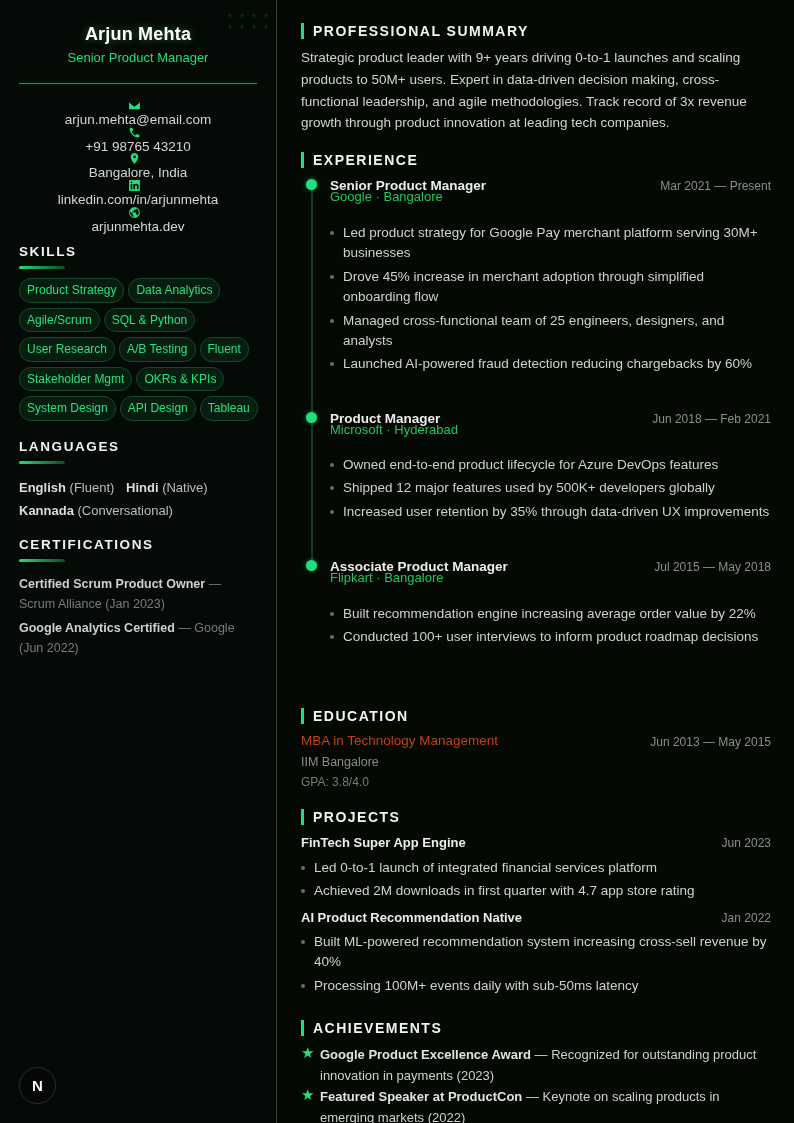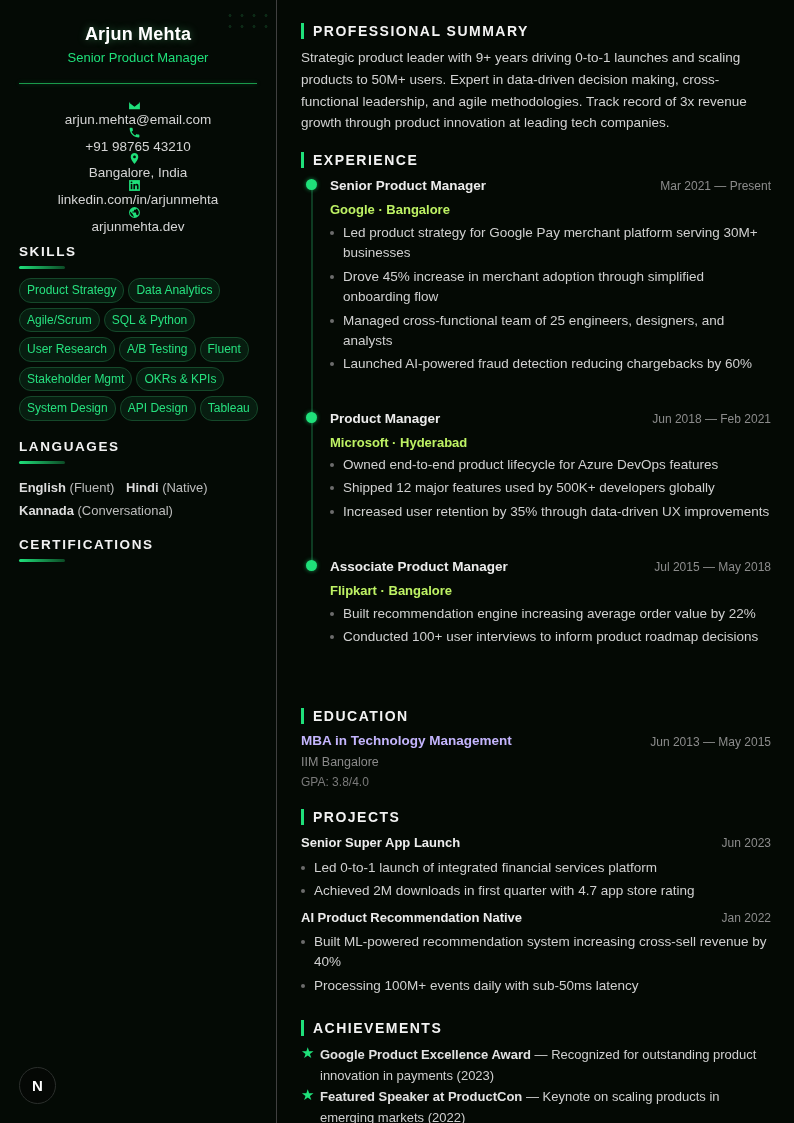--- a/index.html
+++ b/index.html
@@ -71,26 +71,26 @@
   .sec-h .bar { width: 3px; height: 16px; background: #1fe07a; margin-right: 9px; }
   .summary {
     position: absolute; left: 0; top: 47px; width: 470px; font-size: 13.5px; line-height: 21.8px; color: #d2d2d2;
   }
 
   .timeline-line { position: absolute; left: 10px; top: 185px; width: 2px; height: 380px; background: #0e3b22; }
   .job { position: absolute; left: 0; width: 470px; }
   .job .dot { position: absolute; left: 5px; top: 1px; width: 11px; height: 11px; border-radius: 50%; background: #1fe07a; box-shadow: 0 0 4px rgba(31,224,122,0.6); }
   .job .role { position: absolute; left: 29px; top: 0; font-weight: bold; font-size: 13.5px; color: #ececec; }
   .job .dates { position: absolute; right: 0; top: 1px; font-size: 12px; color: #8c8c8c; }
-  .job .org { position: absolute; left: 29px; top: 24px; font-weight: bold; font-size: 13px; color: #bef264; }
+  .job .org { position: absolute; left: 29px; top: 11px; font-weight: normal; font-size: 13px; color: #22c55e; }
   .bullets { position: absolute; left: 29px; list-style: none; width: 441px; }
   .bullets li { position: relative; padding-left: 13px; font-size: 13.5px; line-height: 20.3px; color: #d0d0d0; margin-bottom: 3.2px; }
   .bullets li::before { content: ""; position: absolute; left: 0; top: 8px; width: 4px; height: 4px; border-radius: 50%; background: #6c6c6c; }
 
-  .edu-title { position: absolute; left: 0; font-weight: bold; font-size: 13.5px; color: #c4b5fd; }
+  .edu-title { position: absolute; left: 0; font-weight: normal; font-size: 13.5px; color: #c2410c; }
   .edu-dates { position: absolute; right: 0; font-size: 12px; color: #8c8c8c; }
   .edu-school { position: absolute; left: 0; font-size: 12.5px; color: #8a8a8a; }
   .edu-gpa { position: absolute; left: 0; font-size: 12px; color: #7a7a7a; }
 
   .proj-title { position: absolute; left: 0; font-weight: bold; font-size: 13px; color: #ececec; }
   .proj-date { position: absolute; right: 0; font-size: 12px; color: #8c8c8c; }
   .pbullets { position: absolute; left: 0; list-style: none; width: 470px; }
   .pbullets li { position: relative; padding-left: 13px; font-size: 13.5px; line-height: 20.3px; color: #d0d0d0; margin-bottom: 3px; }
   .pbullets li::before { content: ""; position: absolute; left: 0; top: 8px; width: 4px; height: 4px; border-radius: 50%; background: #6c6c6c; }
 
@@ -179,20 +179,28 @@
       <span class="lvl">(Native)</span>
     </div>
     <div>
       <b>Kannada</b>
       <span class="lvl">(Conversational)</span>
     </div>
   </div>
 
   <div class="side-h" style="margin-top:15px">CERTIFICATIONS</div>
   <div class="side-underline"></div>
+  <div class="certs">
+    <div class="cert">
+      <b>Certified Scrum Product Owner</b><span class="meta"> — Scrum Alliance (Jan 2023)</span>
+    </div>
+    <div class="cert">
+      <b>Google Analytics Certified</b><span class="meta"> — Google (Jun 2022)</span>
+    </div>
+  </div>
 
   <div class="badge">N</div>
 </aside>
 
 <main class="main">
   <div class="sec-h" style="top:23px">
     <span class="bar"></span>
     <span>PROFESSIONAL SUMMARY</span>
   </div>
   <p class="summary">Strategic product leader with 9+ years driving 0-to-1 launches and scaling products to 50M+ users. Expert in data-driven decision making, cross-functional leadership, and agile methodologies. Track record of 3x revenue growth through product innovation at leading tech companies.</p>
@@ -245,21 +253,21 @@
   </div>
   <span class="edu-title" style="top:733px">MBA in Technology Management</span>
   <span class="edu-dates" style="top:735px">Jun 2013 — May 2015</span>
   <span class="edu-school" style="top:755px">IIM Bangalore</span>
   <span class="edu-gpa" style="top:775px">GPA: 3.8/4.0</span>
 
   <div class="sec-h" style="top:809px">
     <span class="bar"></span>
     <span>PROJECTS</span>
   </div>
-  <span class="proj-title" style="top:835px">Senior Super App Launch</span>
+  <span class="proj-title" style="top:835px">FinTech Super App Engine</span>
   <span class="proj-date" style="top:836px">Jun 2023</span>
   <ul class="pbullets" style="top:858px">
     <li>Led 0-to-1 launch of integrated financial services platform</li>
     <li>Achieved 2M downloads in first quarter with 4.7 app store rating</li>
   </ul>
   <span class="proj-title" style="top:910px">AI Product Recommendation Native</span>
   <span class="proj-date" style="top:911px">Jan 2022</span>
   <ul class="pbullets" style="top:932px">
     <li>Built ML-powered recommendation system increasing cross-sell revenue by 40%</li>
     <li>Processing 100M+ events daily with sub-50ms latency</li>

